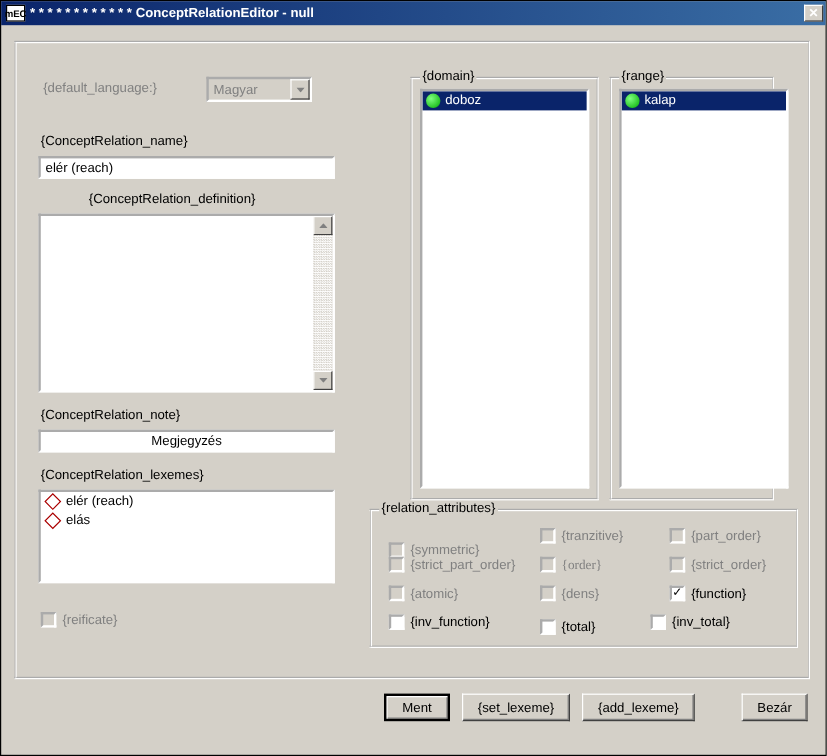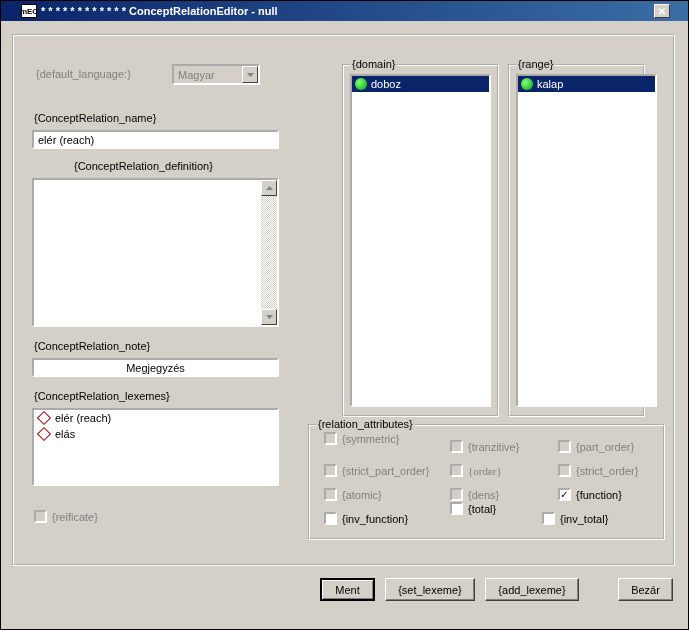--- a/index.html
+++ b/index.html
@@ -17,21 +17,21 @@
   background: #d4d0c8;
   border: 1px solid #000;
 }
 .titlebar {
   height: 20px;
   background: linear-gradient(to right, #0a246a, #3a6ea5);
   color: #fff;
   display: flex;
   align-items: center;
   justify-content: space-between;
-  padding: 0 18px;
+  padding: 0 2px;
 }
 .titlebar-left { display: flex; align-items: center; gap: 4px; padding-left: 2px;}
 .title-icon {
   width: 16px; height: 14px;
   background: #fff; color: #000;
   font-size: 8px; font-weight: bold;
   display: flex; align-items: center; justify-content: center;
   border: 1px solid #000;
 }
 .titlebar-text { font-weight: bold; font-size: 11px; white-space: nowrap; }
@@ -240,21 +240,21 @@
         <div class="list-item selected">
           <div class="icon-green"></div>
           <span>kalap</span>
         </div>
       </div>
     </div>
 
     <div class="fieldset" style="left:294px; top:388px; width:357px; height:116px;">
       <div class="fieldset-label">{relation_attributes}</div>
 
-      <div class="abs checkbox disabled" style="left:14px; top:6px;">
+      <div class="abs checkbox disabled" style="left:14px; top:26px;">
           <div class="box"></div>
           <span class="cb-label">{symmetric}</span>
         </div>
       <div class="abs checkbox disabled" style="left:140px; top:14px;">
           <div class="box"></div>
           <span class="cb-label">{tranzitive}</span>
         </div>
       <div class="abs checkbox disabled" style="left:248px; top:14px;">
           <div class="box"></div>
           <span class="cb-label">{part_order}</span>
@@ -283,21 +283,21 @@
         </div>
       <div class="abs checkbox" style="left:248px; top:62px;">
           <div class="box">✓</div>
           <span class="cb-label">{function}</span>
         </div>
 
       <div class="abs checkbox" style="left:14px; top:86px;">
           <div class="box"></div>
           <span class="cb-label">{inv_function}</span>
         </div>
-      <div class="abs checkbox" style="left:140px; top:76px;align-items:center;">
+      <div class="abs checkbox" style="left:140px; top:90px;align-items:center;">
           <div class="box"></div>
           <span class="cb-label">{total}</span>
         </div>
       <div class="abs checkbox" style="left:232px; top:86px;">
           <div class="box"></div>
           <span class="cb-label">{inv_total}</span>
         </div>
     </div>
 
   </div>

